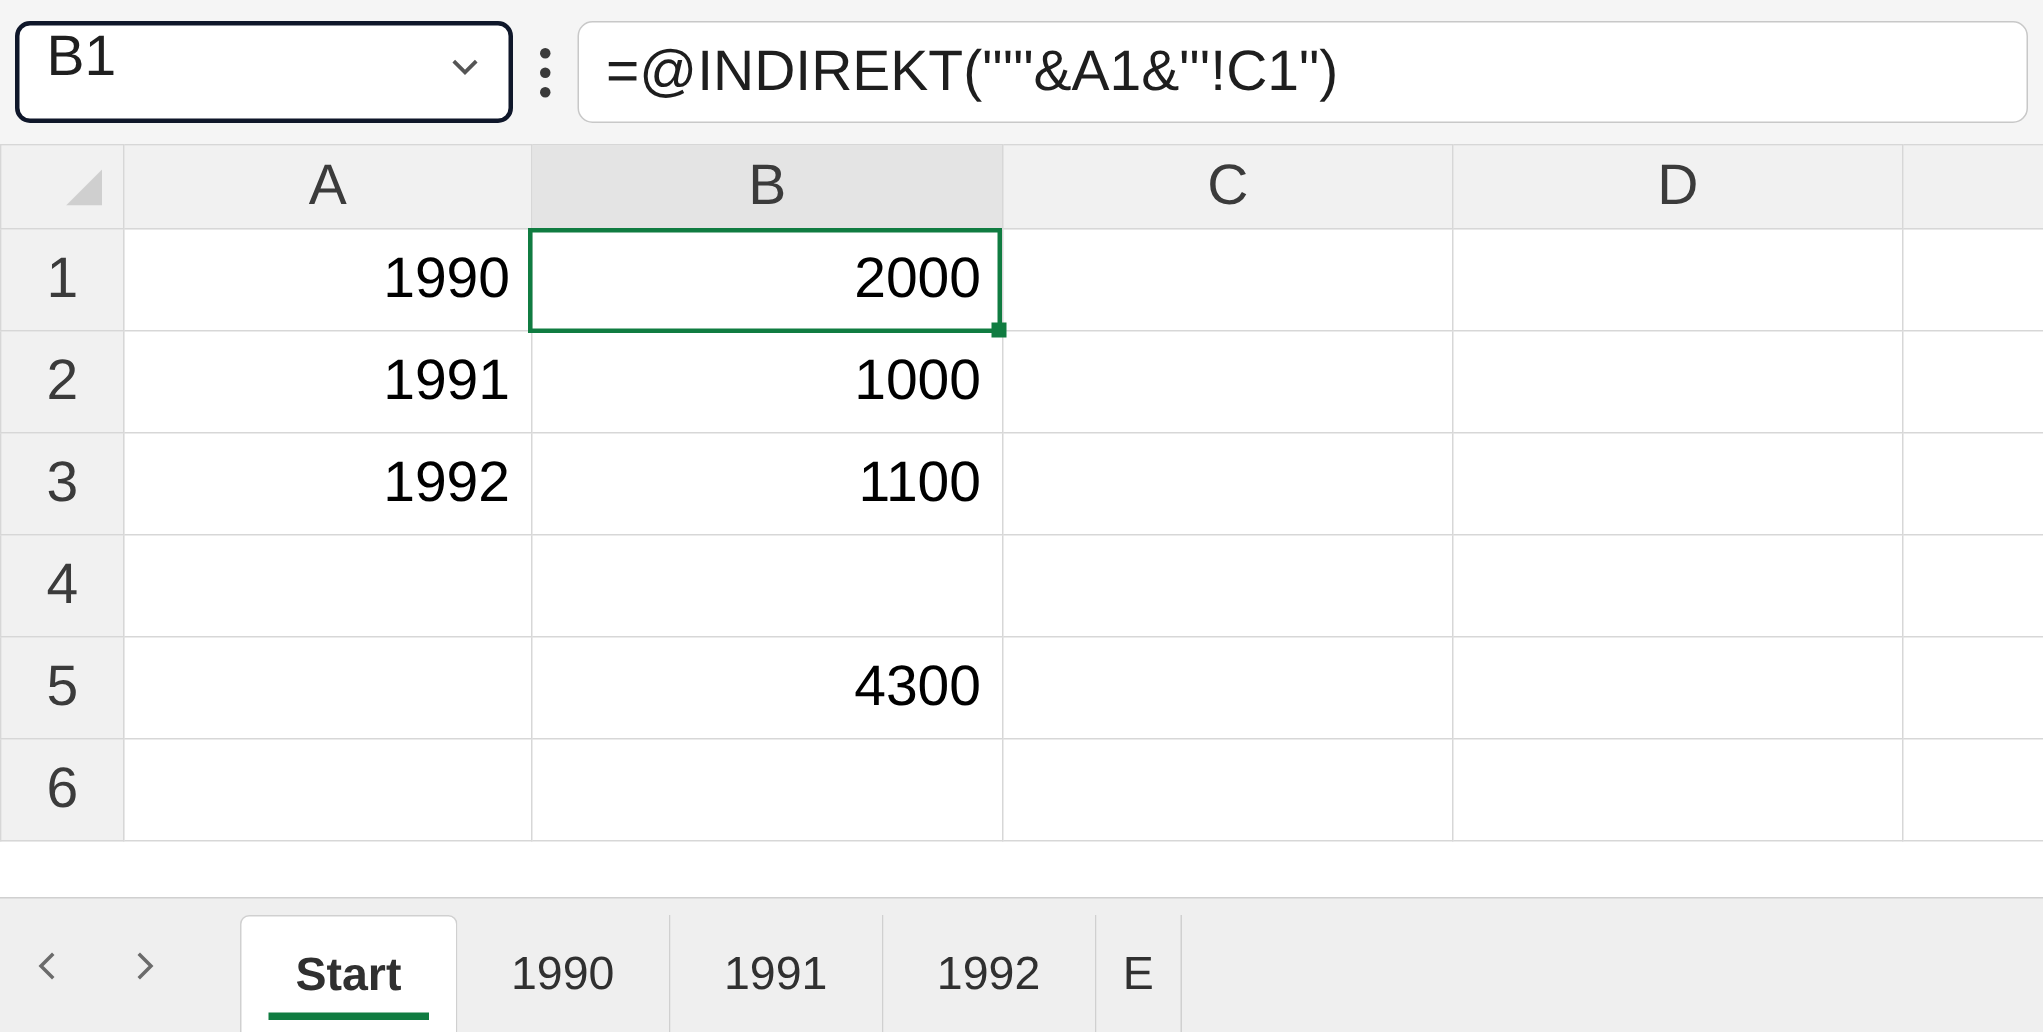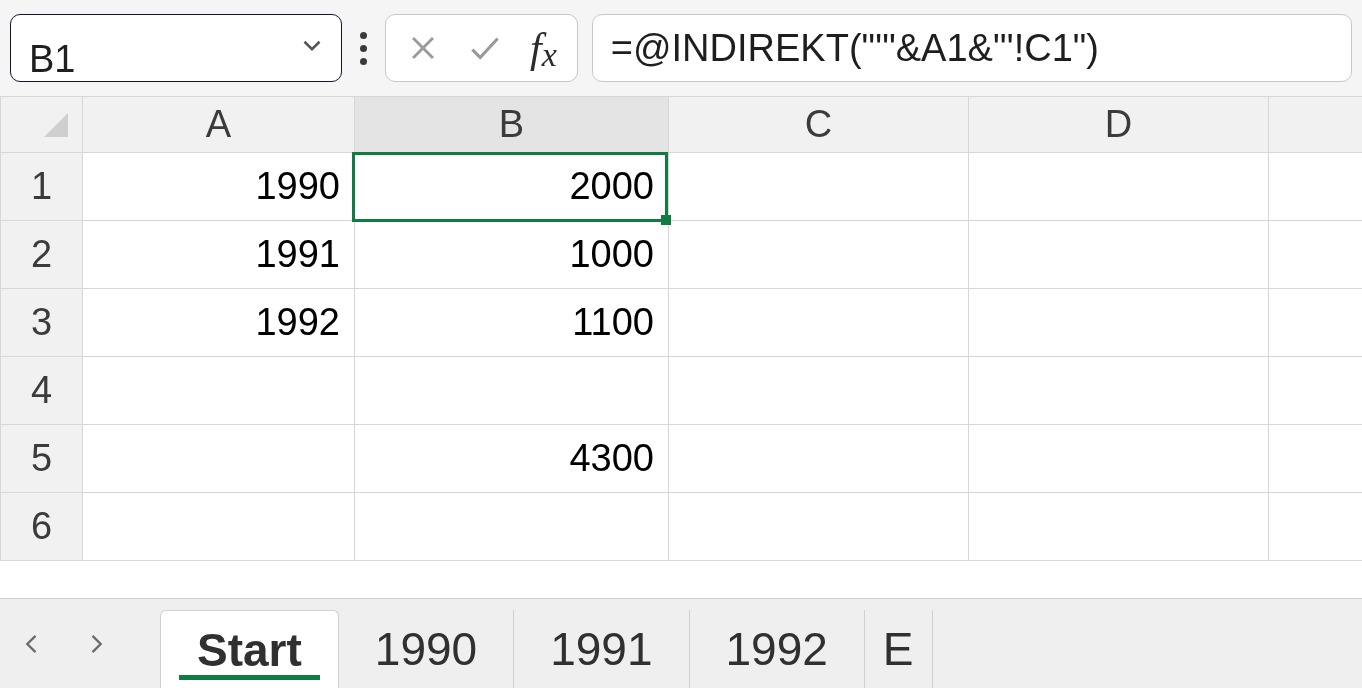--- a/index.html
+++ b/index.html
@@ -19,24 +19,24 @@
     align-items: center;
     height: 96px;
     padding: 0 10px 0 10px;
     gap: 14px;
   }
   .name-box {
     position: relative;
     width: 332px;
     height: 68px;
     background: #fff;
-    border: 1px solid #0f172a;
+    border: 3px solid #0f172a;
     border-radius: 10px;
     display: flex;
-    align-items: flex-end;
+    align-items: flex-start;
     padding: 0 18px;
     font-size: 38px;
     color: #1f1f1f;
   }
   .name-box .chev {
     position: absolute;
     right: 14px;
     top: 50%;
     transform: translateY(-50%);
   }
@@ -137,21 +137,21 @@
     padding:0 18px;
     gap:10px;
   }
   .nav-arrows { display:flex; gap:36px; padding-right:40px; }
   .nav-arrows .arrow { color:#6b6b6b; display:flex; align-items:center; }
   .tabs { display:flex; align-items:flex-end; height:100%; }
   .tab {
     padding:0 36px;
     height:78px;
     display:flex; align-items:center;
-    font-size:46px;
+    font-size:31px;
     color:#303030;
     border-right:1px solid #d0d0d0;
     background:#efefef;
   }
   .tab.active {
     background:#fff;
     font-weight:700;
     border-top:1px solid #d0d0d0;
     border-left:1px solid #d0d0d0;
     border-right:1px solid #d0d0d0;
@@ -185,34 +185,20 @@
         </svg>
     </span>
   </div>
 
   <div class="vdots">
     <span></span>
       <span></span>
       <span></span>
   </div>
 
-  <div class="fx-group">
-    <span class="fx-btn">
-      <svg width="34" height="34" viewBox="0 0 24 24" fill="none" stroke="#9a9a9a" stroke-width="2">
-          <line x1="5" y1="5" x2="19" y2="19"></line>
-          <line x1="19" y1="5" x2="5" y2="19"></line>
-        </svg>
-    </span>
-    <span class="fx-btn">
-      <svg width="38" height="38" viewBox="0 0 24 24" fill="none" stroke="#9a9a9a" stroke-width="2">
-          <polyline points="4 13 9 18 20 6"></polyline>
-        </svg>
-    </span>
-    <span class="fx-label">f<span class="sub">x</span></span>
-  </div>
 
   <div class="formula-input">
     <span>=@INDIREKT("'"&amp;A1&amp;"'!C1")</span>
   </div>
 </div>
 
 <div class="grid-wrap">
   <table class="grid">
     <colgroup>
       <col class="rownum">

